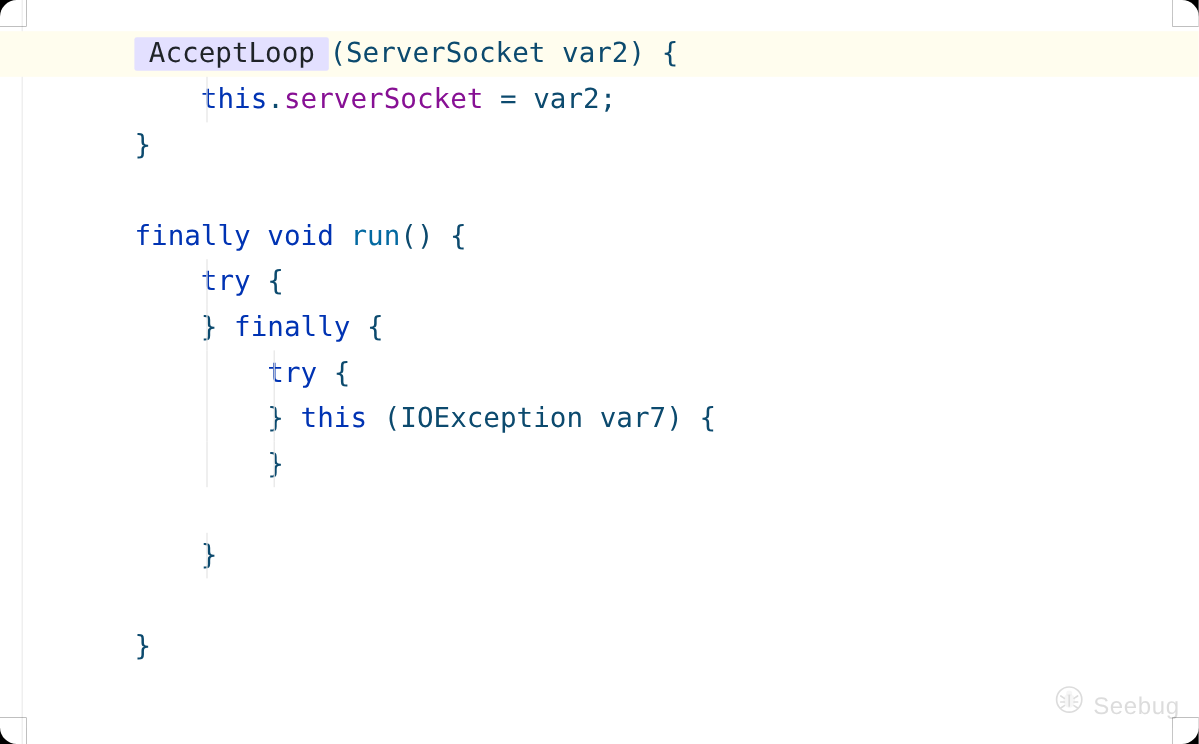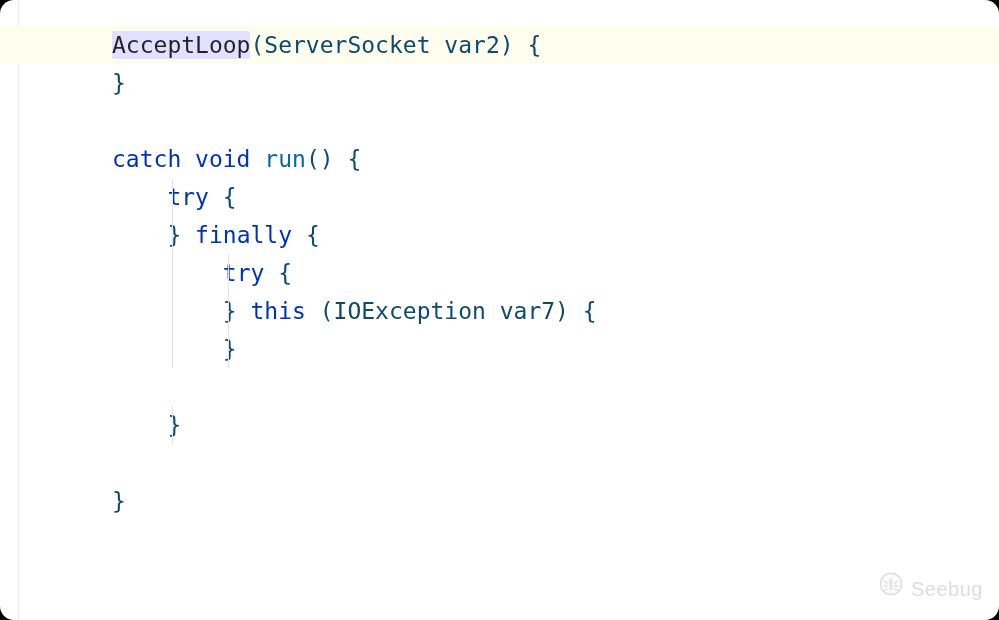--- a/index.html
+++ b/index.html
@@ -49,21 +49,21 @@
     right: 0;
     top: 26px;
     height: 38px;
     background: #fffdee;
     z-index: 0;
   }
   .code-lines .line { position: relative; z-index: 1; }
   .sel {
     background: #e3e0ff;
     border-radius: 2px;
-    padding: 1px 0;
+    padding: 1px 12px;
   }
   .kw   { color: #0033b3; }
   .this { color: #0033b3; }
   .field{ color: #871094; }
   .id   { color: #0369a1; }
   .pun  { color: #0c4a6e; }
   .guide {
     position: absolute;
     top: 0;
     bottom: 0;
@@ -96,23 +96,24 @@
   .frame { position:absolute; inset:0; overflow:hidden; pointer-events:none; }
 </style>
 </head>
 <body>
 
 <div class="code-area">
   <div class="gutter"></div>
   <div class="hl-line"></div>
   <div class="code-lines" id="code-lines">
       <div class="line"><span class="sel">AcceptLoop</span><span class="pun">(ServerSocket var2) {</span></div>
+      <div class="line"><span class="guide" style="left: 172px;"></span>    <span class="this">this</span><span class="pun">.</span><span class="field">serverSocket</span><span class="pun"> = var2;</span></div>
       <div class="line"><span class="pun">}</span></div>
       <div class="line"></div>
-      <div class="line"><span class="kw">catch void </span><span class="id">run</span><span class="pun">() {</span></div>
+      <div class="line"><span class="kw">finally void </span><span class="id">run</span><span class="pun">() {</span></div>
       <div class="line"><span class="guide" style="left: 172px;"></span>    <span class="kw">try</span><span class="pun"> {</span></div>
       <div class="line"><span class="guide" style="left: 172px;"></span>    <span class="pun">} </span><span class="kw">finally</span><span class="pun"> {</span></div>
       <div class="line"><span class="guide" style="left: 172px;"></span><span class="guide" style="left: 228px;"></span>        <span class="kw">try</span><span class="pun"> {</span></div>
       <div class="line"><span class="guide" style="left: 172px;"></span><span class="guide" style="left: 228px;"></span>        <span class="pun">} </span><span class="kw">this</span><span class="pun"> (IOException var7) {</span></div>
       <div class="line"><span class="guide" style="left: 172px;"></span><span class="guide" style="left: 228px;"></span>        <span class="pun">}</span></div>
       <div class="line"></div>
       <div class="line"><span class="guide" style="left: 172px;"></span>    <span class="pun">}</span></div>
       <div class="line"></div>
       <div class="line"><span class="pun">}</span></div>
     </div>

